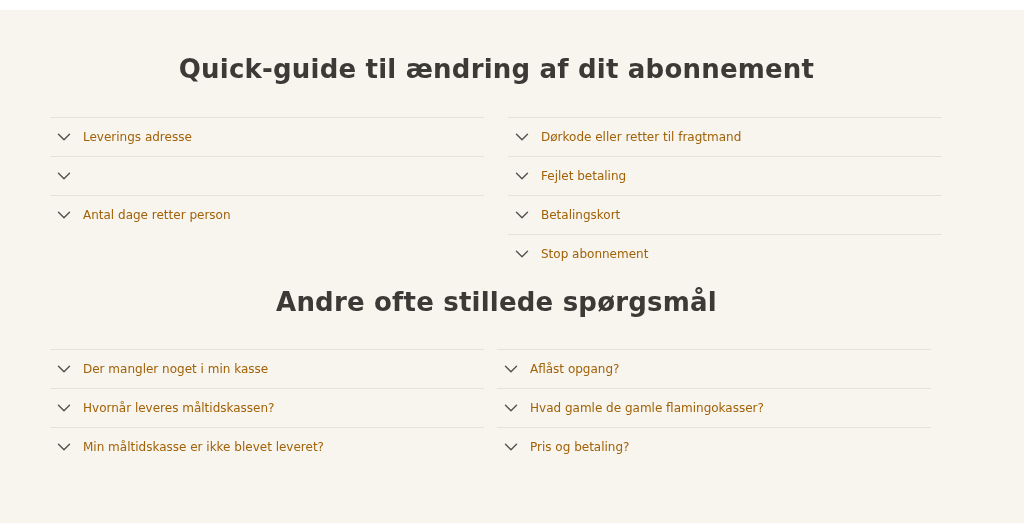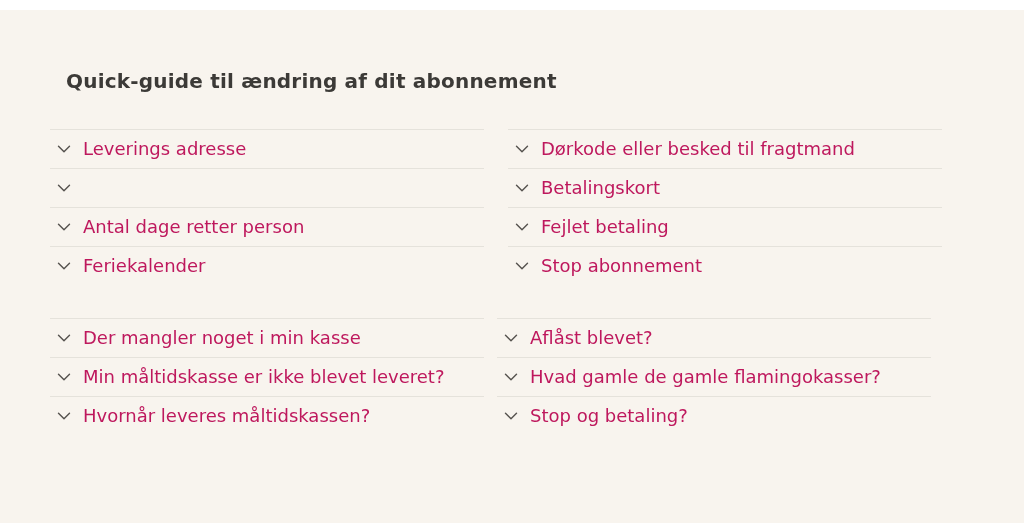--- a/index.html
+++ b/index.html
@@ -22,26 +22,27 @@
   .page {
     width: 1024px;
     height: 513px;
     background: #f8f4ee;
   }
   .container {
     padding: 42px 0 0 50px;
     width: 943px;
   }
   .section-title {
-    margin: 16px;
-    font-size: 20px;
+    margin: 4px;
+    font-size: 26px;
     line-height: 27px;
     font-weight: 700;
     color: #3c3a37;
     letter-spacing: 0.2px;
+    text-align: center;
   }
   .faq-grid {
     display: flex;
     gap: 24px;
     margin-top: 34px;
   }
   .faq-grid.second {
     margin-top: 33px;
     gap: 13px;
   }
@@ -61,23 +62,23 @@
   .chev {
     width: 14px;
     height: 8px;
     margin-left: 7px;
     margin-right: 12px;
     display: flex;
     align-items: center;
     flex: none;
   }
   .acc-label {
-    font-size: 18px;
+    font-size: 12px;
     line-height: 18px;
-    color: #be185d;
+    color: #a16207;
   }
 </style>
 </head>
 <body>
 
 <div class="top-strip"></div>
 
 <div class="page">
   <div class="container">
 
@@ -101,115 +102,108 @@
             </span>
           </div>
           <div class="acc-item">
             <span class="chev">
               <svg width="14" height="8" viewBox="0 0 14 8">
                 <path d="M1.5 1.2 L7 6.8 L12.5 1.2" fill="none" stroke="#55524e" stroke-width="1.4" stroke-linecap="round" stroke-linejoin="round"></path>
               </svg>
             </span>
             <span class="acc-label">Antal dage retter person</span>
           </div>
-          <div class="acc-item">
-            <span class="chev">
-              <svg width="14" height="8" viewBox="0 0 14 8">
-                <path d="M1.5 1.2 L7 6.8 L12.5 1.2" fill="none" stroke="#55524e" stroke-width="1.4" stroke-linecap="round" stroke-linejoin="round"></path>
-              </svg>
-            </span>
-            <span class="acc-label">Feriekalender</span>
-          </div>
-        </div>
-      <div class="faq-col">
-          <div class="acc-item">
-            <span class="chev">
-              <svg width="14" height="8" viewBox="0 0 14 8">
-                <path d="M1.5 1.2 L7 6.8 L12.5 1.2" fill="none" stroke="#55524e" stroke-width="1.4" stroke-linecap="round" stroke-linejoin="round"></path>
-              </svg>
-            </span>
-            <span class="acc-label">Dørkode eller besked til fragtmand</span>
+        </div>
+      <div class="faq-col">
+          <div class="acc-item">
+            <span class="chev">
+              <svg width="14" height="8" viewBox="0 0 14 8">
+                <path d="M1.5 1.2 L7 6.8 L12.5 1.2" fill="none" stroke="#55524e" stroke-width="1.4" stroke-linecap="round" stroke-linejoin="round"></path>
+              </svg>
+            </span>
+            <span class="acc-label">Dørkode eller retter til fragtmand</span>
+          </div>
+          <div class="acc-item">
+            <span class="chev">
+              <svg width="14" height="8" viewBox="0 0 14 8">
+                <path d="M1.5 1.2 L7 6.8 L12.5 1.2" fill="none" stroke="#55524e" stroke-width="1.4" stroke-linecap="round" stroke-linejoin="round"></path>
+              </svg>
+            </span>
+            <span class="acc-label">Fejlet betaling</span>
           </div>
           <div class="acc-item">
             <span class="chev">
               <svg width="14" height="8" viewBox="0 0 14 8">
                 <path d="M1.5 1.2 L7 6.8 L12.5 1.2" fill="none" stroke="#55524e" stroke-width="1.4" stroke-linecap="round" stroke-linejoin="round"></path>
               </svg>
             </span>
             <span class="acc-label">Betalingskort</span>
           </div>
           <div class="acc-item">
             <span class="chev">
               <svg width="14" height="8" viewBox="0 0 14 8">
                 <path d="M1.5 1.2 L7 6.8 L12.5 1.2" fill="none" stroke="#55524e" stroke-width="1.4" stroke-linecap="round" stroke-linejoin="round"></path>
               </svg>
             </span>
-            <span class="acc-label">Fejlet betaling</span>
-          </div>
-          <div class="acc-item">
-            <span class="chev">
-              <svg width="14" height="8" viewBox="0 0 14 8">
-                <path d="M1.5 1.2 L7 6.8 L12.5 1.2" fill="none" stroke="#55524e" stroke-width="1.4" stroke-linecap="round" stroke-linejoin="round"></path>
-              </svg>
-            </span>
             <span class="acc-label">Stop abonnement</span>
           </div>
         </div>
     </div>
 
+    <h2 class="section-title second">Andre ofte stillede spørgsmål</h2>
 
     <div class="faq-grid second">
       <div class="faq-col">
           <div class="acc-item">
             <span class="chev">
               <svg width="14" height="8" viewBox="0 0 14 8">
                 <path d="M1.5 1.2 L7 6.8 L12.5 1.2" fill="none" stroke="#55524e" stroke-width="1.4" stroke-linecap="round" stroke-linejoin="round"></path>
               </svg>
             </span>
             <span class="acc-label">Der mangler noget i min kasse</span>
           </div>
           <div class="acc-item">
             <span class="chev">
               <svg width="14" height="8" viewBox="0 0 14 8">
                 <path d="M1.5 1.2 L7 6.8 L12.5 1.2" fill="none" stroke="#55524e" stroke-width="1.4" stroke-linecap="round" stroke-linejoin="round"></path>
               </svg>
             </span>
+            <span class="acc-label">Hvornår leveres måltidskassen?</span>
+          </div>
+          <div class="acc-item">
+            <span class="chev">
+              <svg width="14" height="8" viewBox="0 0 14 8">
+                <path d="M1.5 1.2 L7 6.8 L12.5 1.2" fill="none" stroke="#55524e" stroke-width="1.4" stroke-linecap="round" stroke-linejoin="round"></path>
+              </svg>
+            </span>
             <span class="acc-label">Min måltidskasse er ikke blevet leveret?</span>
           </div>
-          <div class="acc-item">
-            <span class="chev">
-              <svg width="14" height="8" viewBox="0 0 14 8">
-                <path d="M1.5 1.2 L7 6.8 L12.5 1.2" fill="none" stroke="#55524e" stroke-width="1.4" stroke-linecap="round" stroke-linejoin="round"></path>
-              </svg>
-            </span>
-            <span class="acc-label">Hvornår leveres måltidskassen?</span>
-          </div>
-        </div>
-      <div class="faq-col">
-          <div class="acc-item">
-            <span class="chev">
-              <svg width="14" height="8" viewBox="0 0 14 8">
-                <path d="M1.5 1.2 L7 6.8 L12.5 1.2" fill="none" stroke="#55524e" stroke-width="1.4" stroke-linecap="round" stroke-linejoin="round"></path>
-              </svg>
-            </span>
-            <span class="acc-label">Aflåst blevet?</span>
+        </div>
+      <div class="faq-col">
+          <div class="acc-item">
+            <span class="chev">
+              <svg width="14" height="8" viewBox="0 0 14 8">
+                <path d="M1.5 1.2 L7 6.8 L12.5 1.2" fill="none" stroke="#55524e" stroke-width="1.4" stroke-linecap="round" stroke-linejoin="round"></path>
+              </svg>
+            </span>
+            <span class="acc-label">Aflåst opgang?</span>
           </div>
           <div class="acc-item">
             <span class="chev">
               <svg width="14" height="8" viewBox="0 0 14 8">
                 <path d="M1.5 1.2 L7 6.8 L12.5 1.2" fill="none" stroke="#55524e" stroke-width="1.4" stroke-linecap="round" stroke-linejoin="round"></path>
               </svg>
             </span>
             <span class="acc-label">Hvad gamle de gamle flamingokasser?</span>
           </div>
           <div class="acc-item">
             <span class="chev">
               <svg width="14" height="8" viewBox="0 0 14 8">
                 <path d="M1.5 1.2 L7 6.8 L12.5 1.2" fill="none" stroke="#55524e" stroke-width="1.4" stroke-linecap="round" stroke-linejoin="round"></path>
               </svg>
             </span>
-            <span class="acc-label">Stop og betaling?</span>
+            <span class="acc-label">Pris og betaling?</span>
           </div>
         </div>
     </div>
 
   </div>
 </div>
 
 </body></html>

